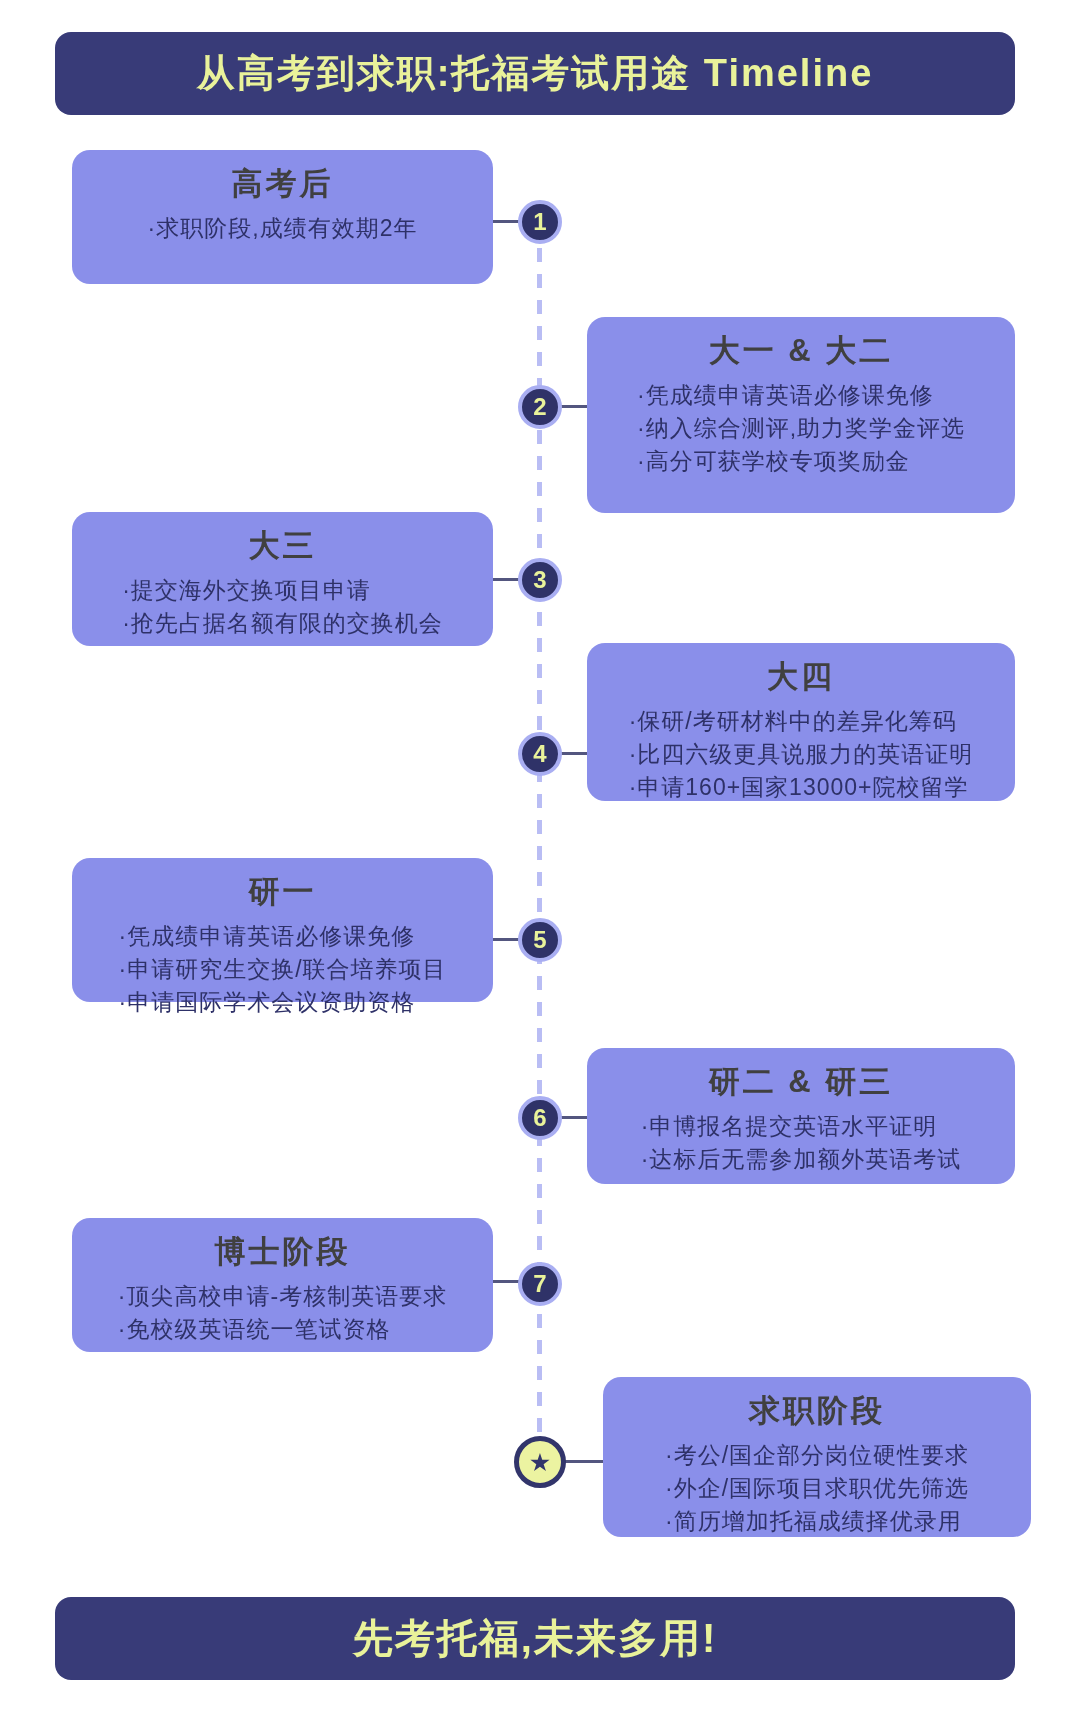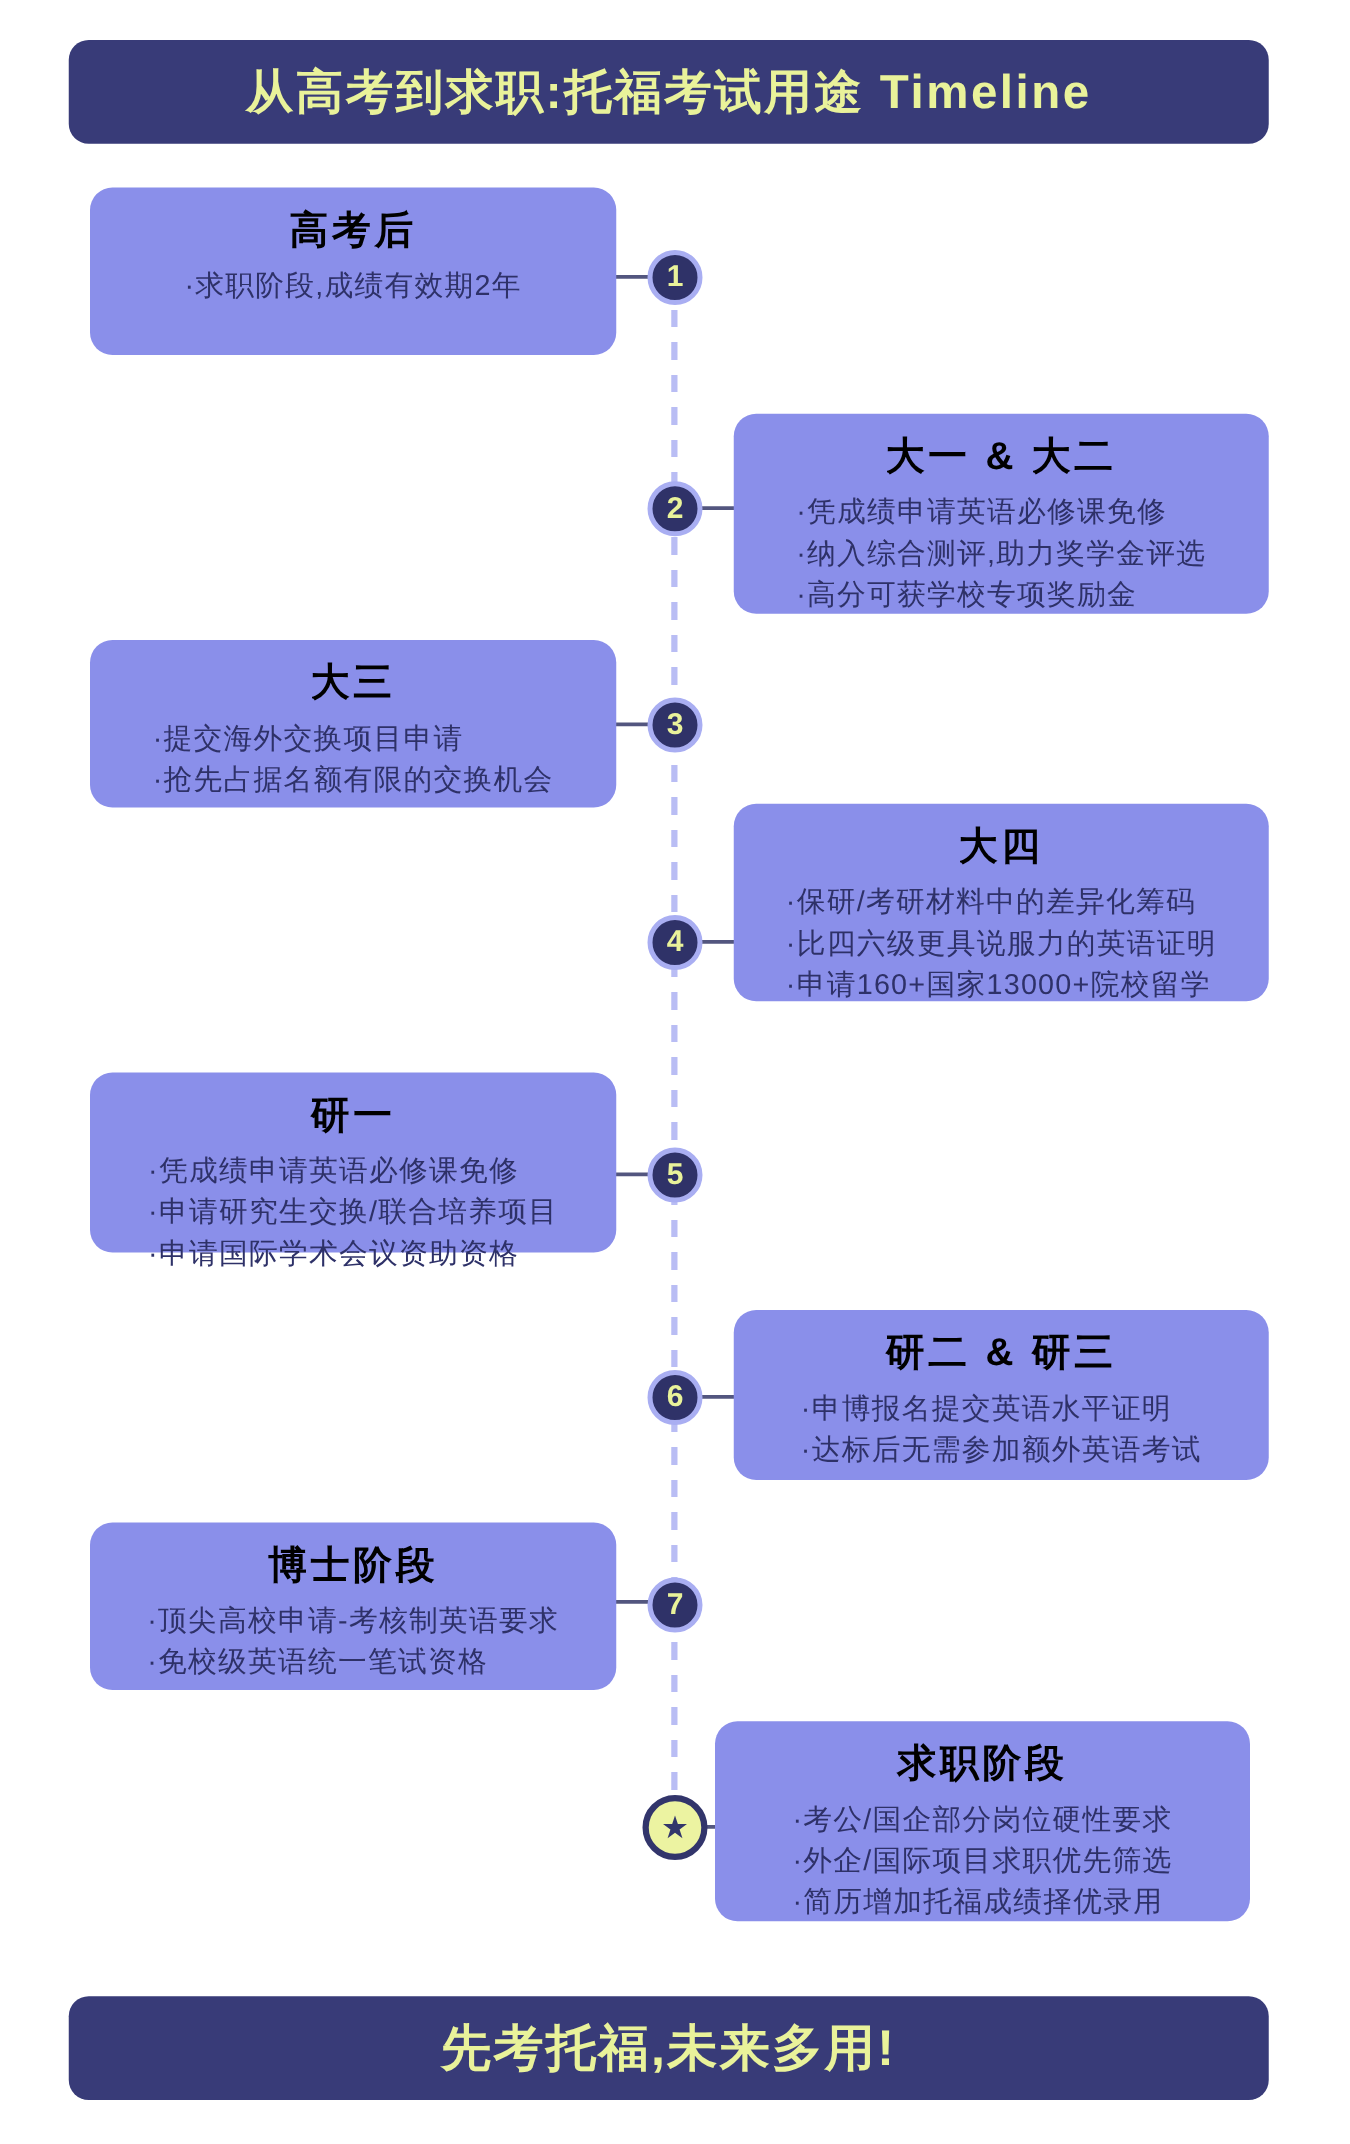--- a/index.html
+++ b/index.html
@@ -96,47 +96,47 @@
   }
   
   .card {
     position: absolute;
     background: #8a8fea;
     border-radius: 18px;
     z-index: 2;
   }
   .card-title {
     text-align: center;
-    color: #000000;
+    color: #404040;
     font-size: 31px;
     font-weight: bold;
     letter-spacing: 3px;
     margin-top: 13px;
   }
   .bullets {
     width: max-content;
     margin: 7px auto 0 auto;
     text-align: left;
     max-width: 94%;
   }
   .bullet {
     color: #2e3168;
     font-size: 23px;
     line-height: 33px;
     letter-spacing: 1px;
     white-space: nowrap;
   }
   .c1 { left: 72px;  top: 150px;  width: 421px; height: 134px; }
-  .c2 { left: 587px; top: 331px;  width: 428px; height: 160px; }
+  .c2 { left: 587px; top: 317px;  width: 428px; height: 196px; }
   .c3 { left: 72px;  top: 512px;  width: 421px; height: 134px; }
   .c4 { left: 587px; top: 643px;  width: 428px; height: 158px; }
   .c5 { left: 72px;  top: 858px;  width: 421px; height: 144px; }
   .c6 { left: 587px; top: 1048px; width: 428px; height: 136px; }
   .c7 { left: 72px;  top: 1218px; width: 421px; height: 134px; }
-  .c8 { left: 572px; top: 1377px; width: 428px; height: 160px; }
+  .c8 { left: 603px; top: 1377px; width: 428px; height: 160px; }
 </style>
 </head>
 <body>
 
 <div class="poster">
 
   <div class="banner header">
     <span>从高考到求职:托福考试用途 Timeline</span>
   </div>
 

